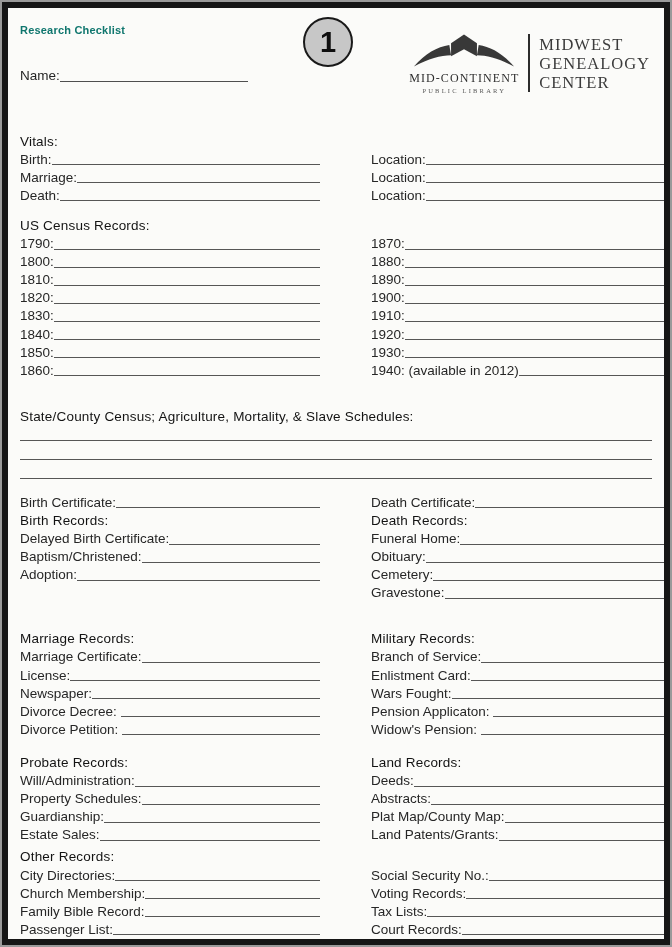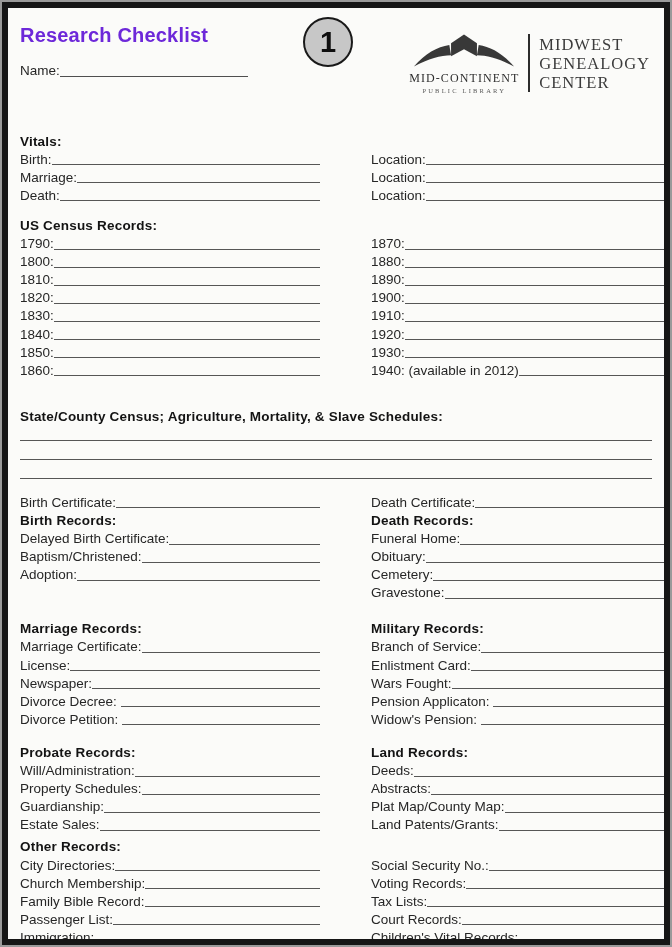--- a/index.html
+++ b/index.html
@@ -3,48 +3,48 @@
 <meta charset="utf-8">
 <style>
   html,body{margin:0;padding:0;background:#8f8f8f;}
   .outer{width:672px;height:947px;background:#9a9a9a;box-sizing:border-box;padding:2px;}
   .paper{width:100%;height:100%;box-sizing:border-box;border:6px solid #161616;background:#fbfbf9;overflow:hidden;position:relative;}
   .content{box-sizing:border-box;height:100%;padding:16px 12px 0 12px;
            font-family:"Liberation Sans","DejaVu Sans",sans-serif;
            font-size:13.5px;color:#262626;overflow:hidden;}
   
   .header{position:relative;height:86px;}
-  .title{font-size:20px;font-weight:700;color:#6d28d9;letter-spacing:.2px;}
-  .name-row{display:flex;align-items:flex-end;margin-top:16px;width:240px;}
+  .title{font-size:11px;font-weight:700;color:#0f766e;letter-spacing:.2px;}
+  .name-row{display:flex;align-items:flex-end;margin-top:32px;width:240px;}
   .name-row .label{white-space:pre;}
   .name-line{width:188px;border-bottom:1.4px solid #4f4f4f;margin-bottom:3px;}
   .badge{position:absolute;left:283px;top:-7px;width:46px;height:46px;border-radius:50%;
          background:#c7c7c7;border:2px solid #191919;display:flex;align-items:center;justify-content:center;
          font-size:29px;font-weight:700;color:#0e0e0e;}
   .logo{position:absolute;right:2px;top:8px;display:flex;align-items:center;gap:9px;}
   .logo-left{display:flex;flex-direction:column;align-items:center;width:110px;}
   .logo-org{font-family:"Liberation Serif","DejaVu Serif",serif;font-size:12px;letter-spacing:1.1px;color:#2e2e2e;margin-top:1px;white-space:nowrap;}
   .logo-sub{font-family:"Liberation Serif","DejaVu Serif",serif;font-size:6.5px;letter-spacing:2.2px;color:#5a5a5a;margin-top:1px;white-space:nowrap;}
   .logo-divider{width:2px;height:58px;background:#2c2c2c;}
   .logo-center{font-family:"Liberation Serif","DejaVu Serif",serif;font-size:16.5px;line-height:19px;
                letter-spacing:1px;color:#3b3b3b;white-space:nowrap;}
   
   .section{margin:0;}
   .row{display:grid;grid-template-columns:300px 297px;column-gap:51px;height:18.1px;}
   .row.full{grid-template-columns:1fr;}
   .cell{display:flex;align-items:flex-end;min-width:0;}
   .label{white-space:pre;line-height:16.5px;}
-  .label.bold{font-weight:700;color:#131313;letter-spacing:.2px;}
+  .label.bold{font-weight:400;color:#131313;letter-spacing:.2px;}
   .line{flex:1 1 auto;border-bottom:1.3px solid #565656;margin-bottom:3px;min-width:8px;}
   #sec-vitals{margin-top:22px;}
   #sec-census{margin-top:12px;}
   #sec-state{margin-top:27px;}
   #sec-state .row{height:19px;}
   #sec-birth-death{margin-top:11px;}
-  #sec-marriage-military{margin-top:18px;}
+  #sec-marriage-military{margin-top:28px;}
   #sec-probate-land{margin-top:15px;}
   #sec-other{margin-top:4px;}
 </style>
 </head>
 <body>
 
 <div class="outer">
   <div class="paper">
     <div class="content">
 

